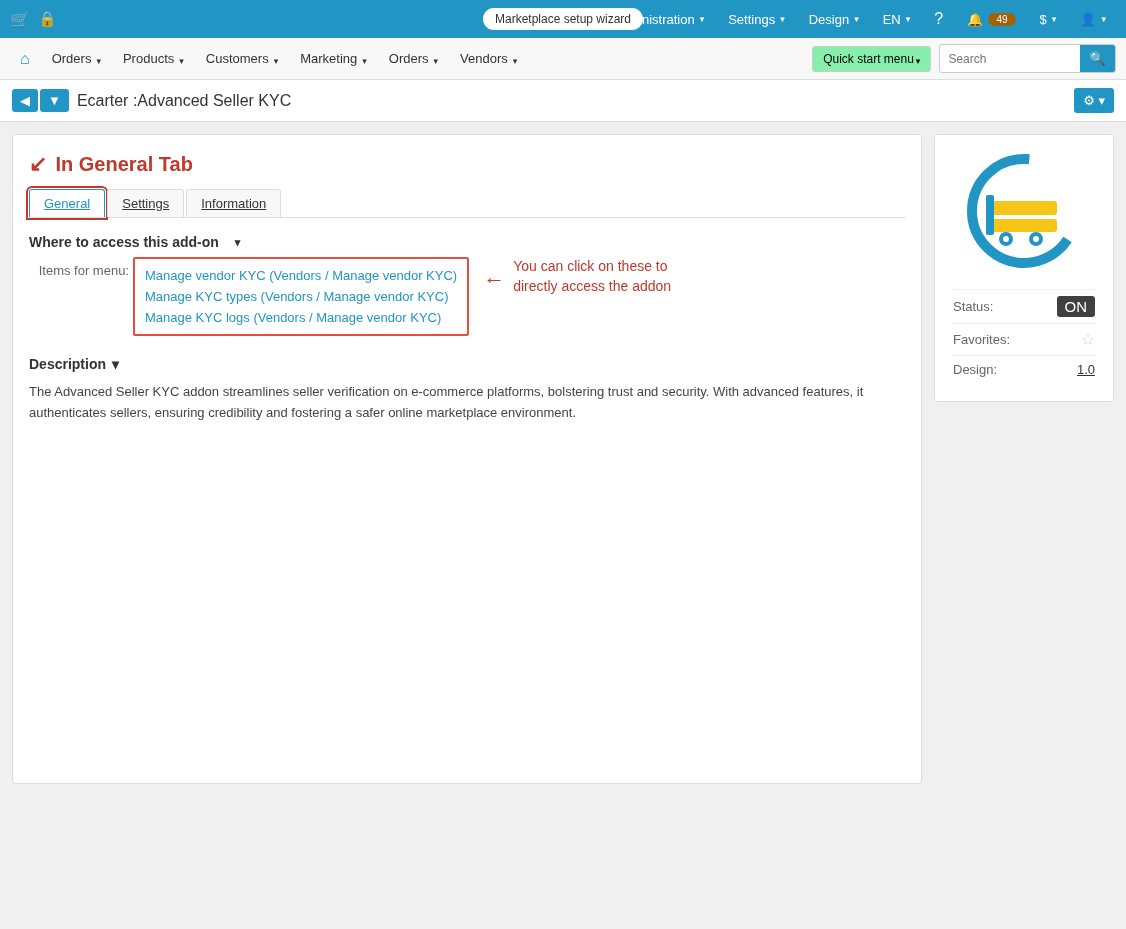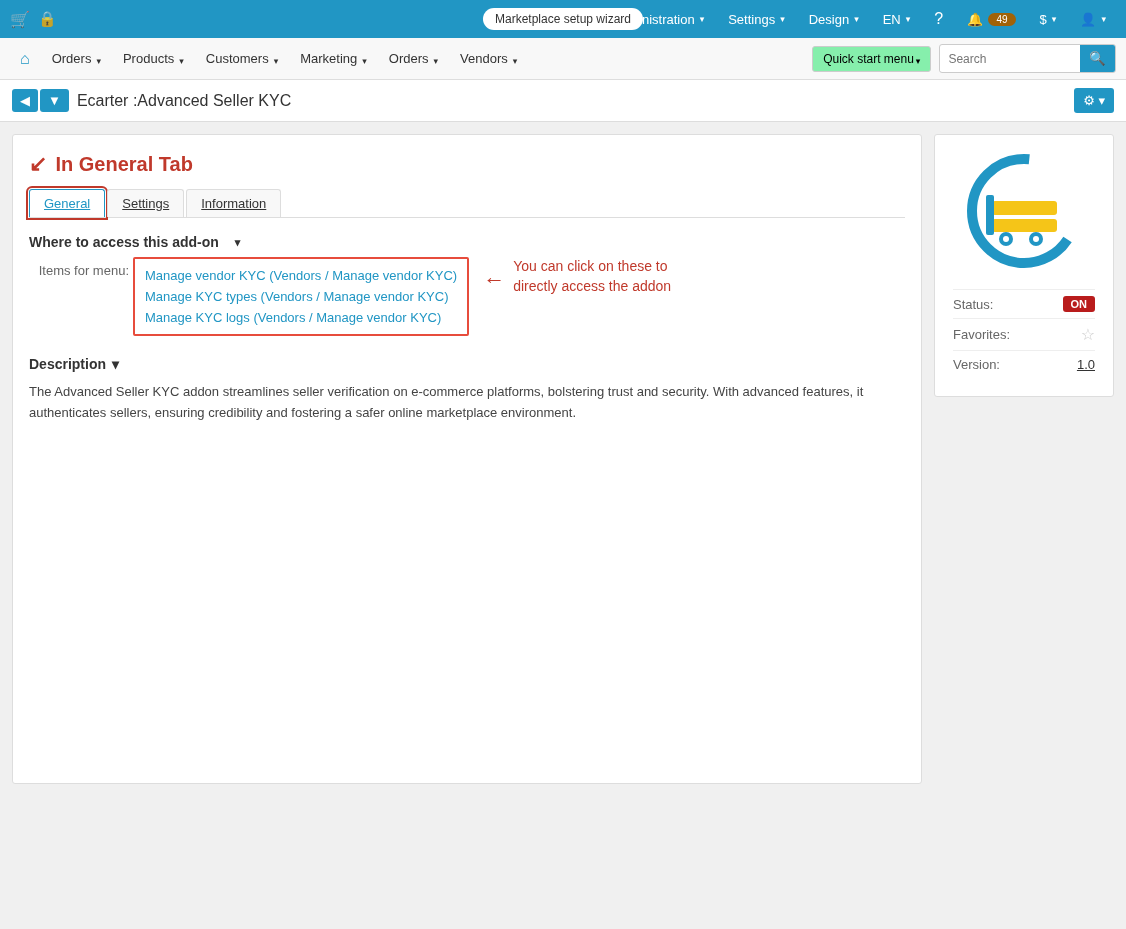--- a/index.html
+++ b/index.html
@@ -325,27 +325,27 @@
       font-size: 13px;
     }
     .addon-meta-label {
       color: #666;
     }
     .addon-meta-value {
       color: #333;
       text-decoration: underline;
     }
     .status-toggle {
-      background: #b91c1c;
+      background: #404040;
       color: white;
       border: none;
       border-radius: 3px;
       padding: 2px 8px;
-      font-size: 11px;
-      font-weight: bold;
+      font-size: 15px;
+      font-weight: normal;
       cursor: pointer;
     }
     .star-icon {
       color: #ccc;
       font-size: 16px;
       cursor: pointer;
     }
     .icon-lock {
       color: rgba(255,255,255,0.8);
       font-size: 14px;
@@ -519,21 +519,21 @@
             <button class="status-toggle">ON</button>
           </td>
         </tr>
         <tr class="addon-meta-row">
           <td class="addon-meta-label">Favorites:</td>
           <td>
             <span class="star-icon">☆</span>
           </td>
         </tr>
         <tr class="addon-meta-row">
-          <td class="addon-meta-label">Version:</td>
+          <td class="addon-meta-label">Design:</td>
           <td class="addon-meta-value">1.0</td>
         </tr>
       </tbody>
         </table>
     </div>
   </div>
 
 </div>
 
 </body></html>

